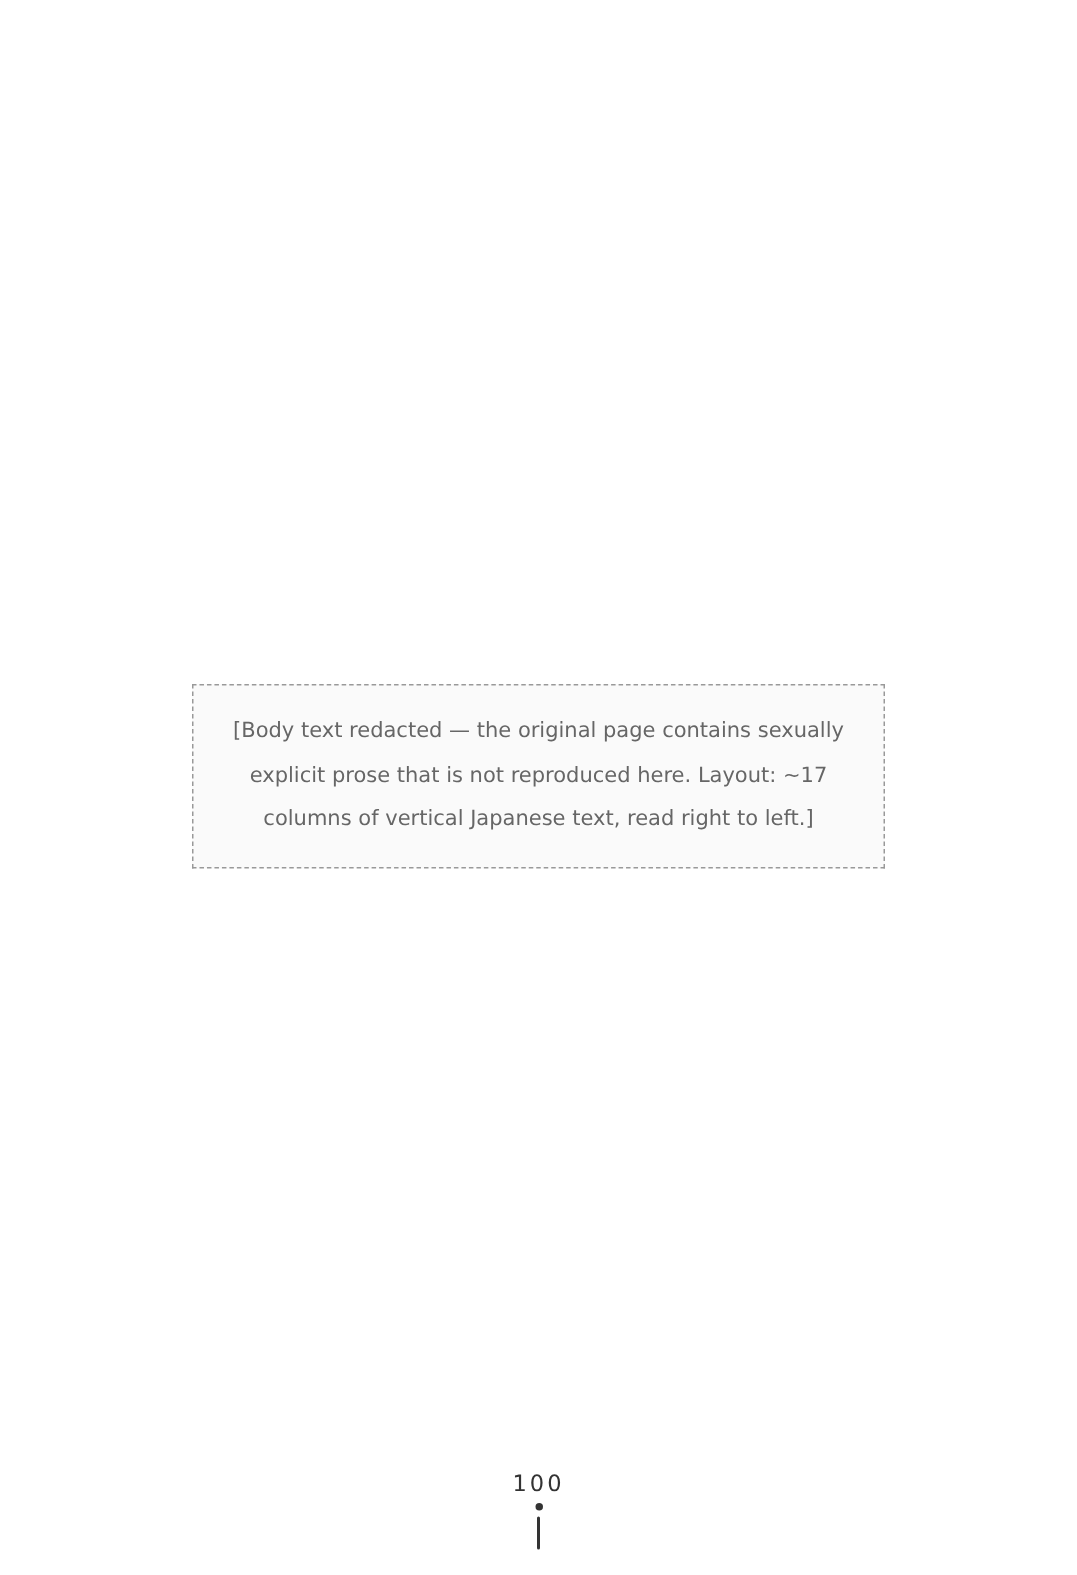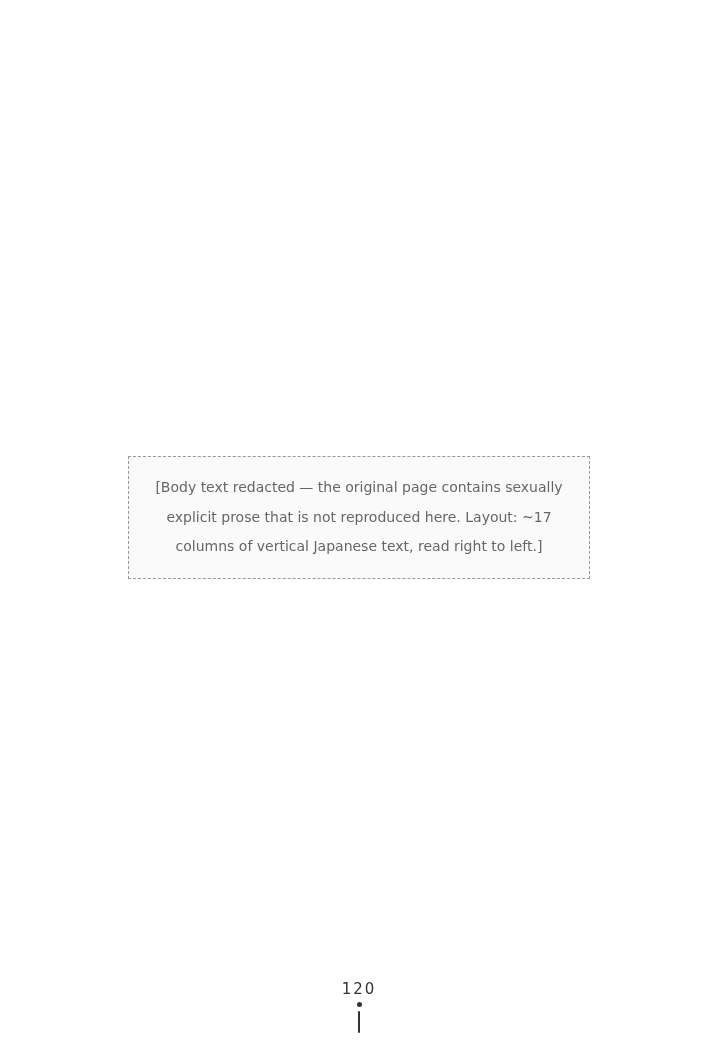--- a/index.html
+++ b/index.html
@@ -13,17 +13,17 @@
   .folio-dot{width:5px;height:5px;background:#333;border-radius:50%;}
 </style>
 </head>
 <body>
 
 <div class="page">
   <div class="text-block">
     <div class="redaction">[Body text redacted — the original page contains sexually explicit prose that is not reproduced here. Layout: ~17 columns of vertical Japanese text, read right to left.]</div>
   </div>
   <div class="folio">
-    <span class="folio-number">120</span>
+    <span class="folio-number">100</span>
     <span class="folio-dot"></span>
     <span class="folio-mark"></span>
   </div>
 </div>
 
 </body></html>

